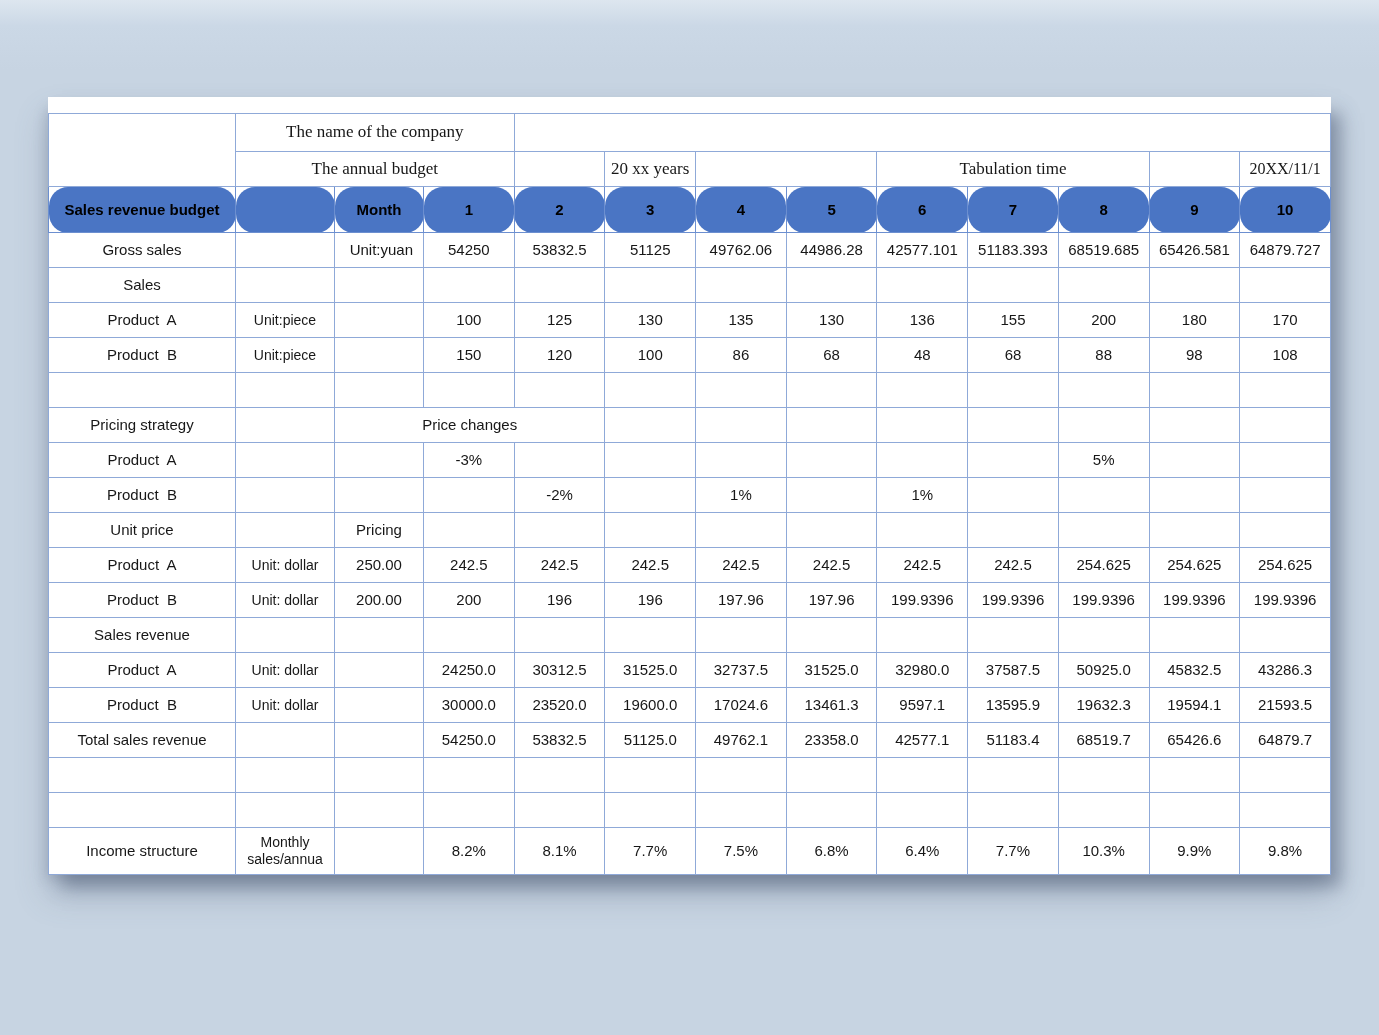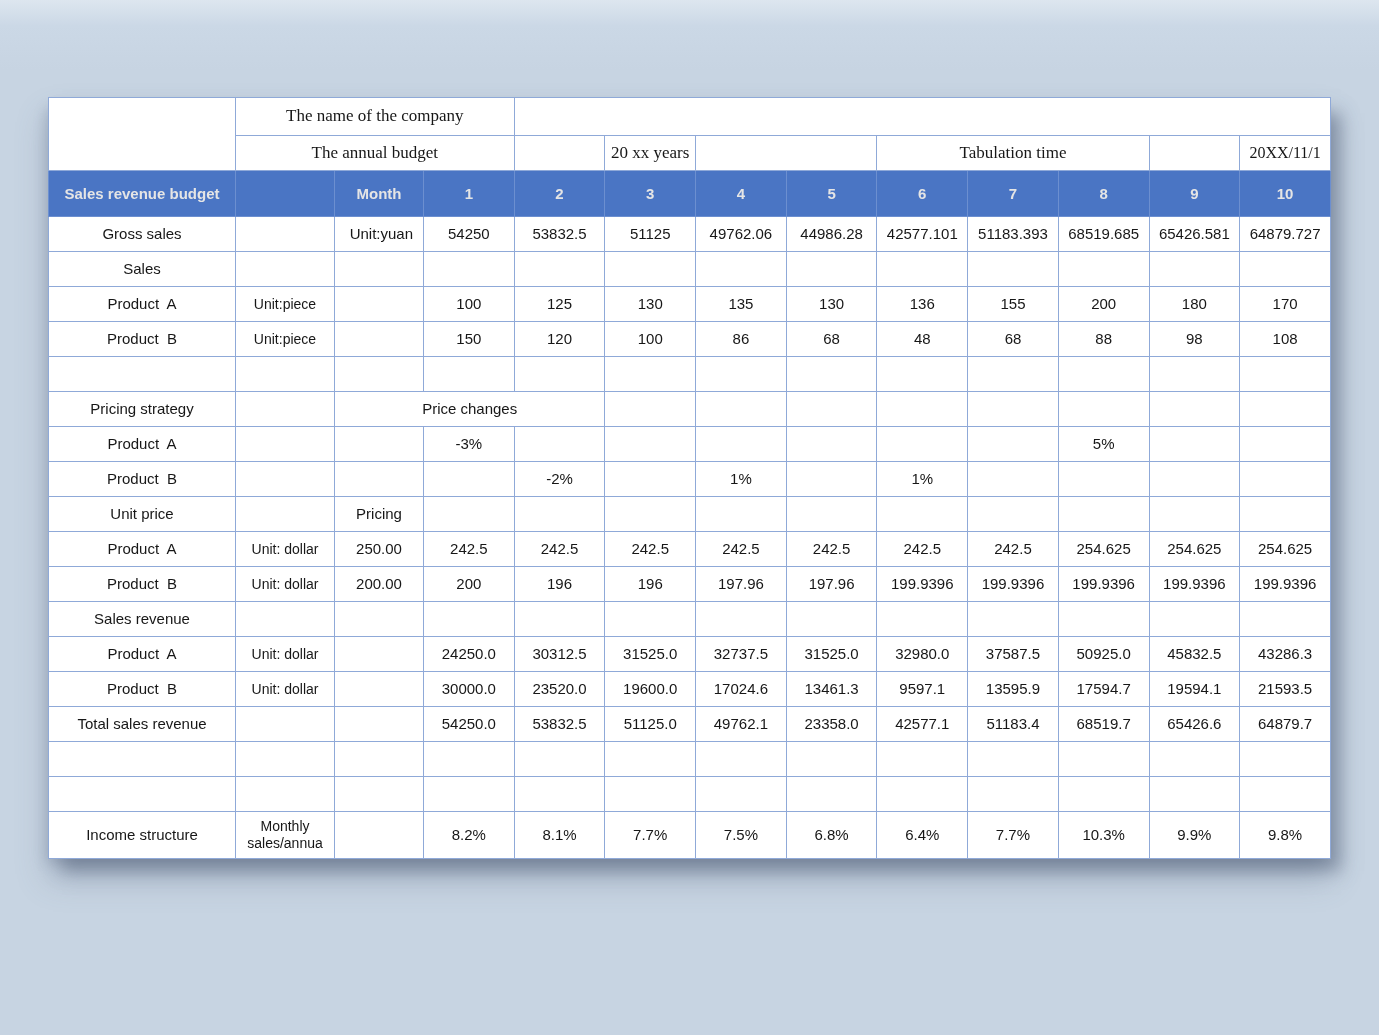--- a/index.html
+++ b/index.html
@@ -25,38 +25,39 @@
   }
   .title-bar{
     height:79px;background:var(--navy);
     display:flex;align-items:center;justify-content:center;
   }
   .title-bar span{
     color:#fff;font-weight:bold;font-size:28px;letter-spacing:.5px;
   }
   table{
     width:1283px;table-layout:fixed;border-collapse:collapse;
-    border:1px solid var(--outer);border-top:none;background:#fff;
+    border:1px solid var(--outer);border-top:none;background:#fff;margin-top:16px;
   }
   td{
     border:1px solid var(--border);
     text-align:center;vertical-align:middle;
     font-size:15px;padding:0 2px;overflow:hidden;
     white-space:pre-wrap;line-height:1.2;
   }
   tr.r-name{height:38px;}
   tr.r-budget{height:35px;padding-left:28px;}
   tr.r-months{height:46px;}
   tbody tr{height:35px;}
   tbody tr.tall{height:47px;}
   td.serif{font-family:"Liberation Serif",serif;font-size:17px;}
   td.date{font-size:16px;text-align:center;}
   tr.r-months td{
-    background:var(--blue-row);color:#e5e5e5;font-weight:bold;
+    background:var(--blue-row);color:#000000;font-weight:bold;
     border-color:#6c8fd0;
+    border-radius:19px;
   }
   td.m-right{text-align:right;padding-right:10px;}
   td.unit-cell{font-size:14px;}
 </style>
 </head>
 <body>
 
 <div class="sheet">
   <table>
     <colgroup>
@@ -303,21 +304,21 @@
           <td>Product  B</td>
           <td class="unit-cell">Unit: dollar</td>
           <td></td>
           <td>30000.0</td>
           <td>23520.0</td>
           <td>19600.0</td>
           <td>17024.6</td>
           <td>13461.3</td>
           <td>9597.1</td>
           <td>13595.9</td>
-          <td>17594.7</td>
+          <td>19632.3</td>
           <td>19594.1</td>
           <td>21593.5</td>
         </tr>
         <tr>
           <td>Total sales revenue</td>
           <td class="unit-cell"></td>
           <td></td>
           <td>54250.0</td>
           <td>53832.5</td>
           <td>51125.0</td>

